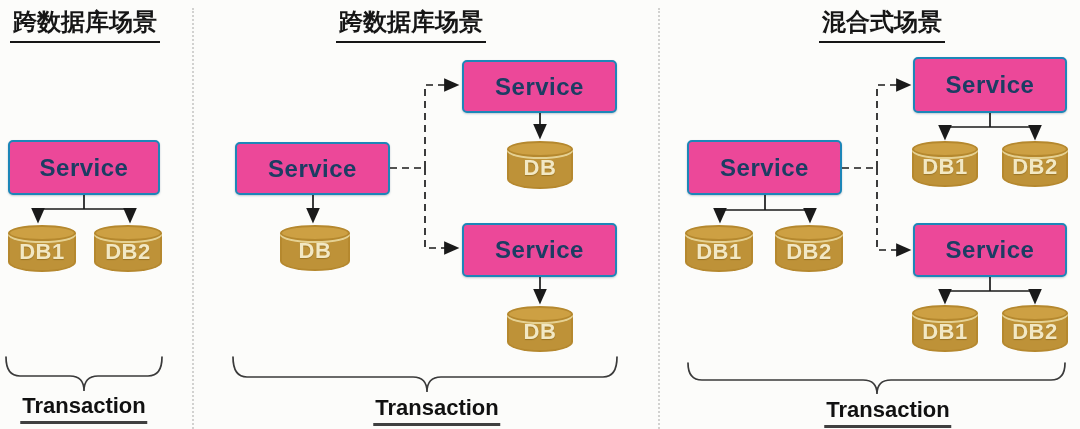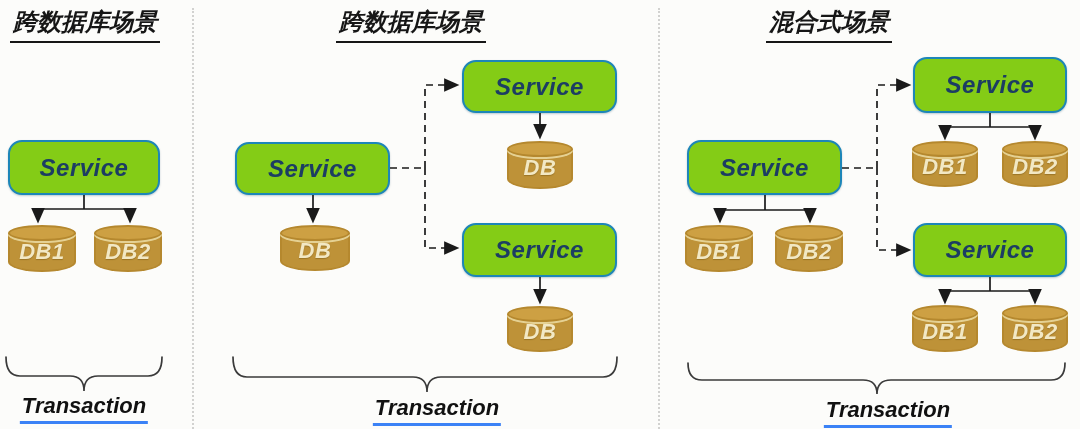--- a/index.html
+++ b/index.html
@@ -1,28 +1,27 @@
 <!DOCTYPE html>
 <html><head>
 <meta charset="utf-8">
 <style>
   html,body{margin:0;padding:0;}
   .canvas{
     position:relative;width:1080px;height:429px;background:#fcfcfa;overflow:hidden;
     font-family:"Liberation Sans","DejaVu Sans",sans-serif;
-    font-style:italic;
   }
   .divider{position:absolute;top:8px;bottom:0;width:0;border-left:2px dotted #d2d2d0;}
   .panel-title{
     position:absolute;top:6px;transform:translateX(-50%);white-space:nowrap;
     font-size:24px;font-weight:bold;color:#161616;
     border-bottom:2px solid #161616;padding:0 3px 3px;
   }
   .service{
-    position:absolute;background:#84cc16;border:2px solid #1d86b8;border-radius:14px;
+    position:absolute;background:#ec4899;border:2px solid #1d86b8;border-radius:5px;
     box-sizing:border-box;display:flex;align-items:center;justify-content:center;
     box-shadow:0 1px 2px rgba(0,60,90,.25);
   }
   .service span{font-size:24px;font-weight:bold;color:#1c3d63;letter-spacing:.5px;}
   .cyl{position:absolute;}
   .cyl-top{
     position:absolute;left:0;right:0;top:0;height:16px;border-radius:50%;
     background:#cda043;border:2px solid #b5882e;box-sizing:border-box;z-index:2;
     box-shadow:0 2px 0 0 rgba(242,230,178,.75);
   }
@@ -32,21 +31,21 @@
     border-radius:0 0 50% 50% / 0 0 10px 10px;z-index:1;
   }
   .cyl-label{
     position:absolute;left:0;right:0;top:50%;transform:translateY(-40%);z-index:3;
     text-align:center;font-size:22px;font-weight:bold;color:#f2e8c4;
     text-shadow:0 1px 1px rgba(110,80,15,.45);letter-spacing:.5px;
   }
   .transaction{
     position:absolute;transform:translateX(-50%);white-space:nowrap;
     font-size:22px;font-weight:bold;color:#111;
-    border-bottom:3px solid #3b82f6;padding:0 2px 2px;
+    border-bottom:3px solid #404040;padding:0 2px 2px;
   }
   svg.connectors{position:absolute;left:0;top:0;z-index:4;pointer-events:none;}
 </style>
 </head>
 <body>
 
 <div class="canvas">
 
   <svg class="connectors" width="1080" height="429" viewBox="0 0 1080 429">
     <defs>
@@ -148,21 +147,21 @@
     <div class="cyl" style="left:507px;top:306px;width:66px;height:46px">
       <div class="cyl-body"></div>
       <div class="cyl-top"></div>
       <span class="cyl-label">DB</span>
     </div>
 
     <div class="transaction" style="left:437px;top:395px">Transaction</div>
   </div>
 
   <div>
-    <div class="panel-title" style="left:829px">混合式场景</div>
+    <div class="panel-title" style="left:882px">混合式场景</div>
 
     <div class="service" style="left:687px;top:140px;width:155px;height:55px">
       <span>Service</span>
     </div>
     <div class="service" style="left:913px;top:57px;width:154px;height:56px">
       <span>Service</span>
     </div>
     <div class="service" style="left:913px;top:223px;width:154px;height:54px">
       <span>Service</span>
     </div>

